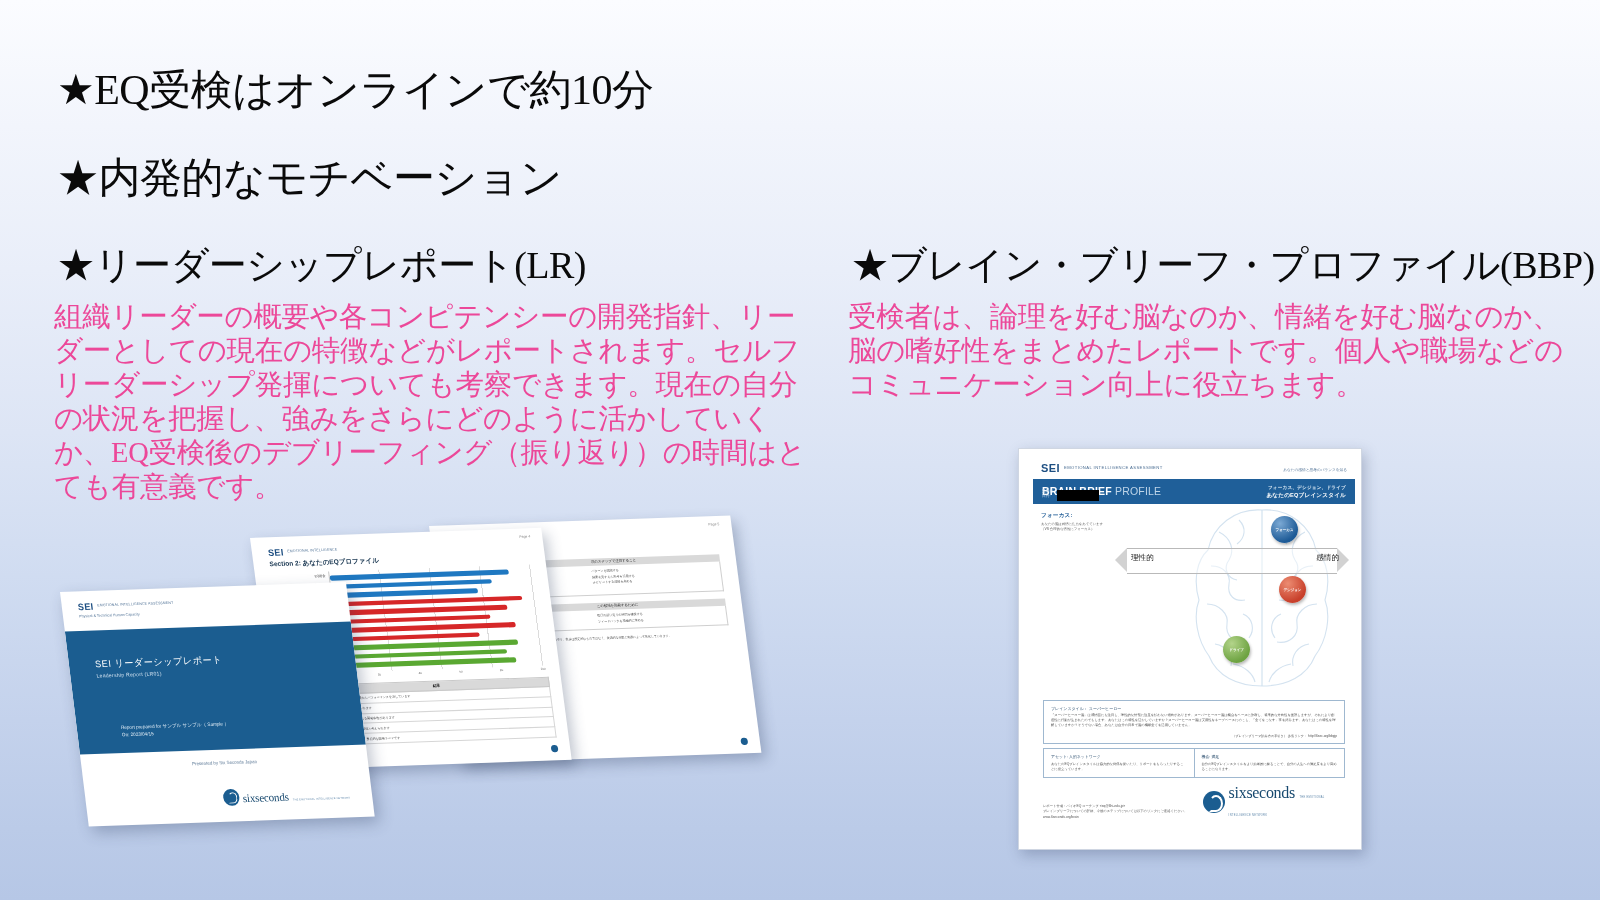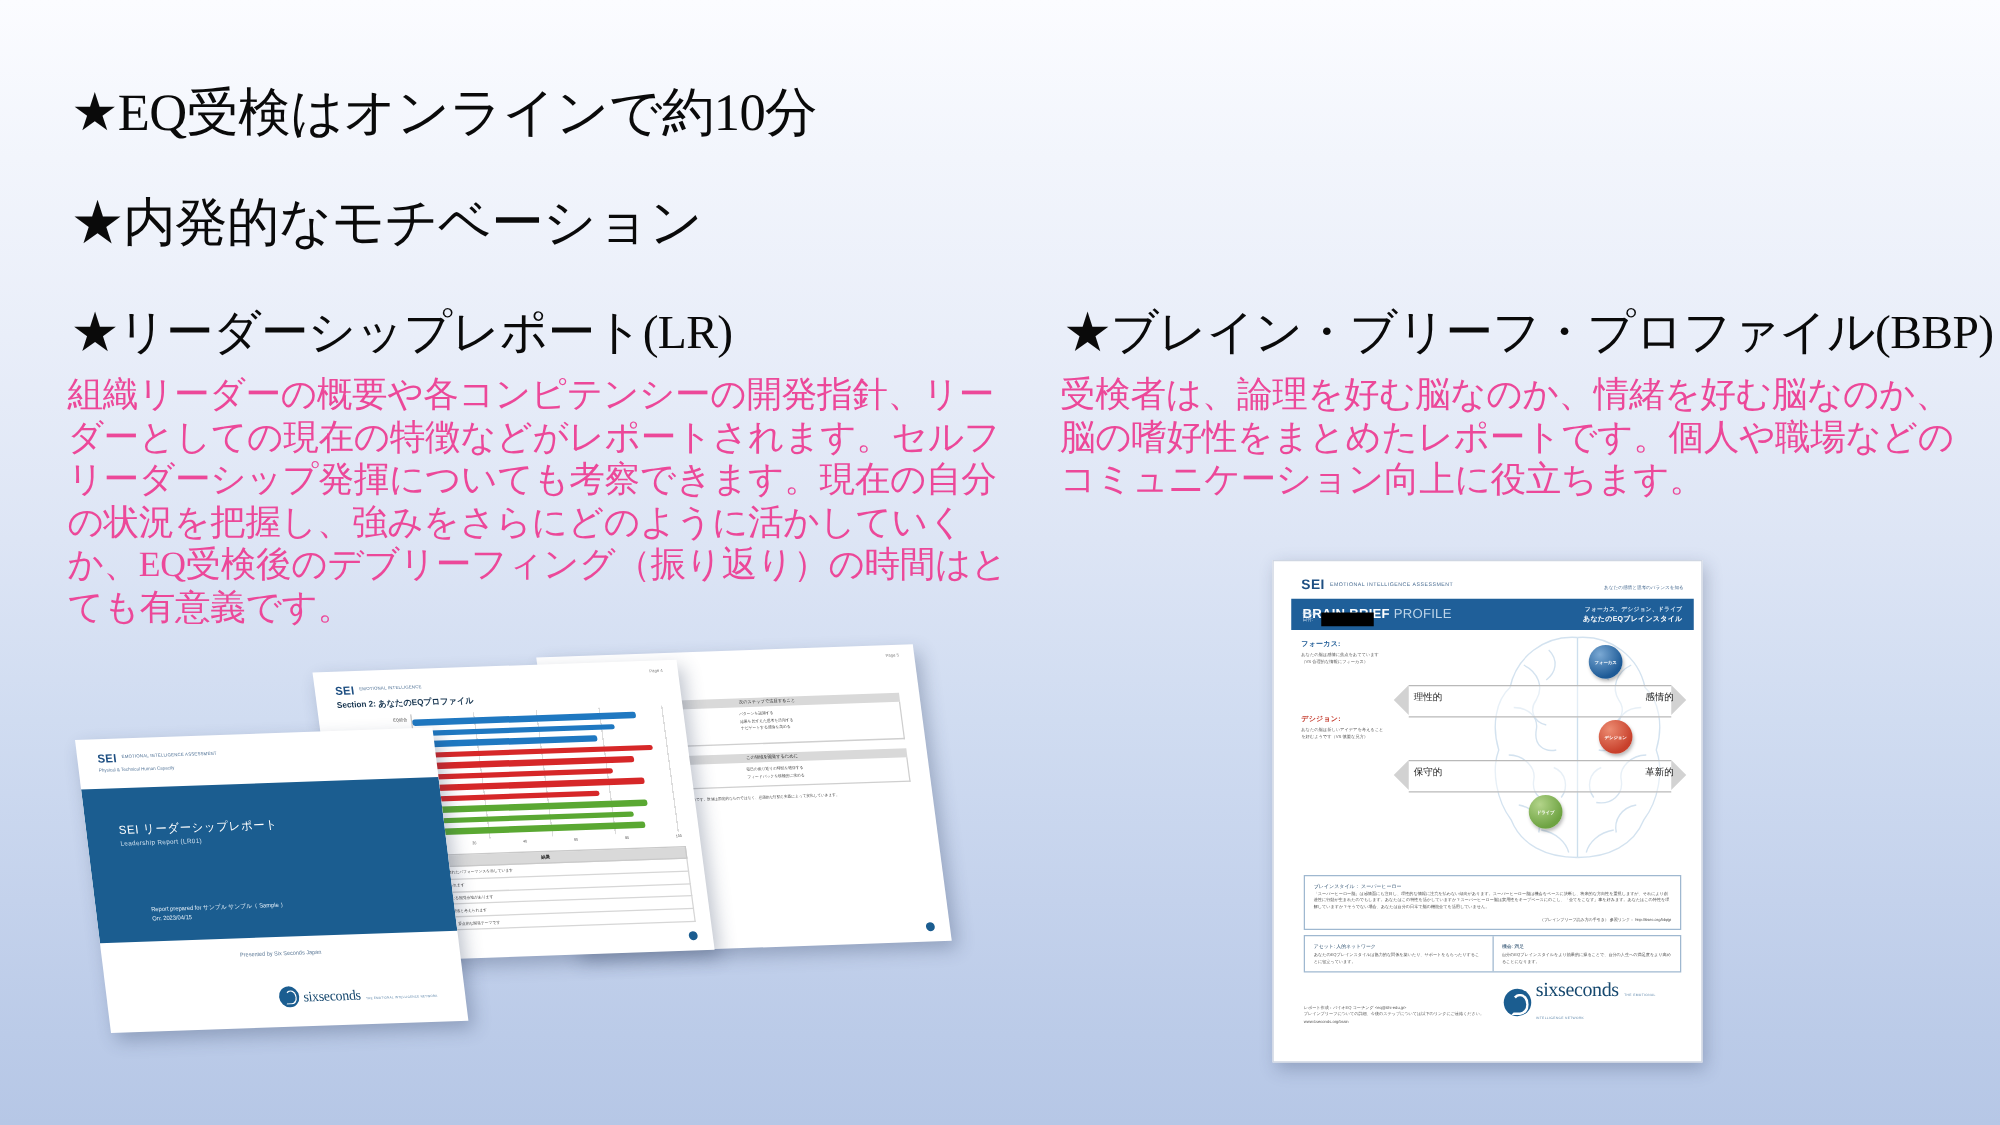--- a/index.html
+++ b/index.html
@@ -858,33 +858,20 @@
         </div>
         <div class="axis-arrow">
           <div class="line"></div>
           <div class="ah l"></div>
           <div class="ah r"></div>
           <div class="axis-lbl left">理性的</div>
           <div class="axis-lbl right">感情的</div>
         </div>
       </div>
 
-      <div class="axis-row r2">
-        <div class="axis-desc">
-          <div class="t t-decision">デシジョン:</div>
-          <div class="d">あなたの脳は新しいアイデアを考えることを好むようです（VS 慎重な見方）</div>
-        </div>
-        <div class="axis-arrow">
-          <div class="line"></div>
-          <div class="ah l"></div>
-          <div class="ah r"></div>
-          <div class="axis-lbl left">保守的</div>
-          <div class="axis-lbl right">革新的</div>
-        </div>
-      </div>
 
 
       <div class="marker m-focus">フォーカス</div>
       <div class="marker m-decision">デシジョン</div>
       <div class="marker m-drive">ドライブ</div>
     </div>
 
     <div class="bbp-note">
       <div class="nh">ブレインスタイル： スーパーヒーロー</div>
       <div class="nb">「スーパーヒーロー脳」は感情面にも注目し、理性的な情報に注意を払わない傾向があります。スーパーヒーロー脳は機会をベースに決断し、将来的な方向性を重視しますが、それにより創造性に行動が生まれたのでもします。あなたはこの特性を活かしていますか？スーパーヒーロー脳は実用性をキープベースにのこし、「全てをこなす」事を好みます。あなたはこの特性を理解していますか？そうでない場合、あなたは自分の日常で脳の機能全てを活用していません。</div>

